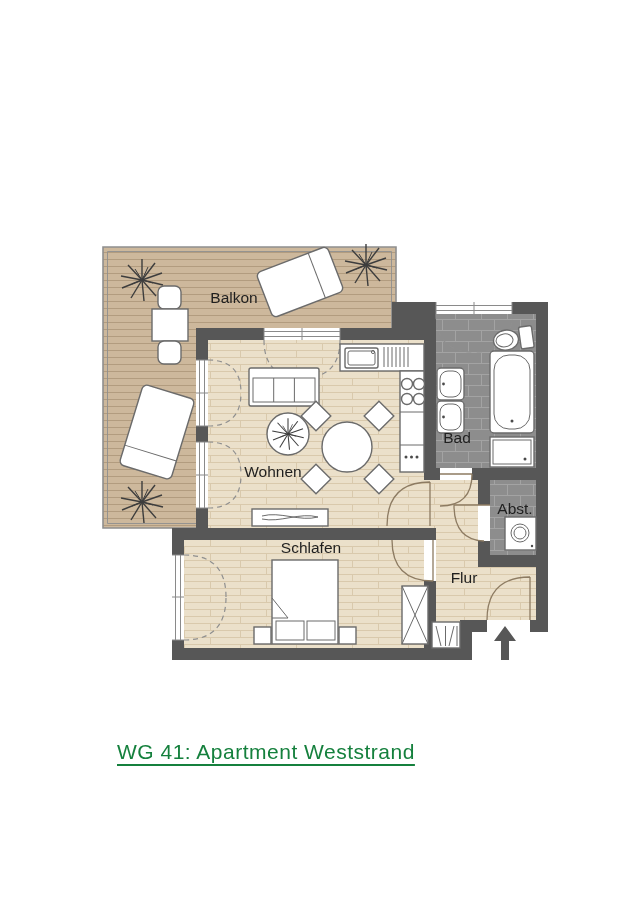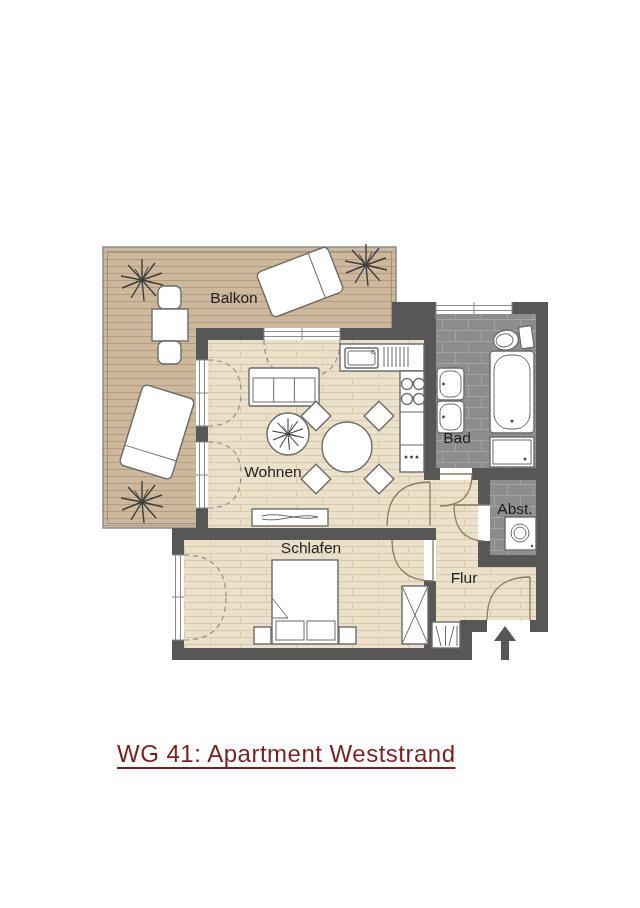--- a/index.html
+++ b/index.html
@@ -11,21 +11,21 @@
   .furn{fill:#ffffff;stroke:#6b6b6b;stroke-width:1.4;}
   .furn-thin{fill:none;stroke:#6b6b6b;stroke-width:1;}
   .dark{fill:var(--c-wall);}
   .dash{fill:none;stroke:#8f8f8f;stroke-width:1.2;stroke-dasharray:5 4;}
   .arc{fill:none;stroke:#8d7b62;stroke-width:1.3;}
   .rail{fill:none;stroke:#8f8f8f;}
   .plant{stroke:#3d3d3d;stroke-width:1.4;fill:none;}
   .lbl{fill:var(--c-text);font-size:15.5px;text-anchor:middle;font-family:"Liberation Sans",sans-serif;}
   #page-title{
     position:absolute;left:117px;top:740px;
-    font-size:24px;color:#7f1d1d;letter-spacing:.5px;
+    font-size:21px;color:#15803d;letter-spacing:.5px;
     text-decoration:underline;text-underline-offset:5px;text-decoration-thickness:1.5px;
   }
 </style>
 </head>
 <body>
 
 <svg id="plan" width="640" height="908" viewBox="0 0 640 908">
   <defs>
     <pattern id="deckwood" width="60" height="7" patternUnits="userSpaceOnUse">
       <rect width="60" height="7" style="fill:var(--c-deck)"></rect>

